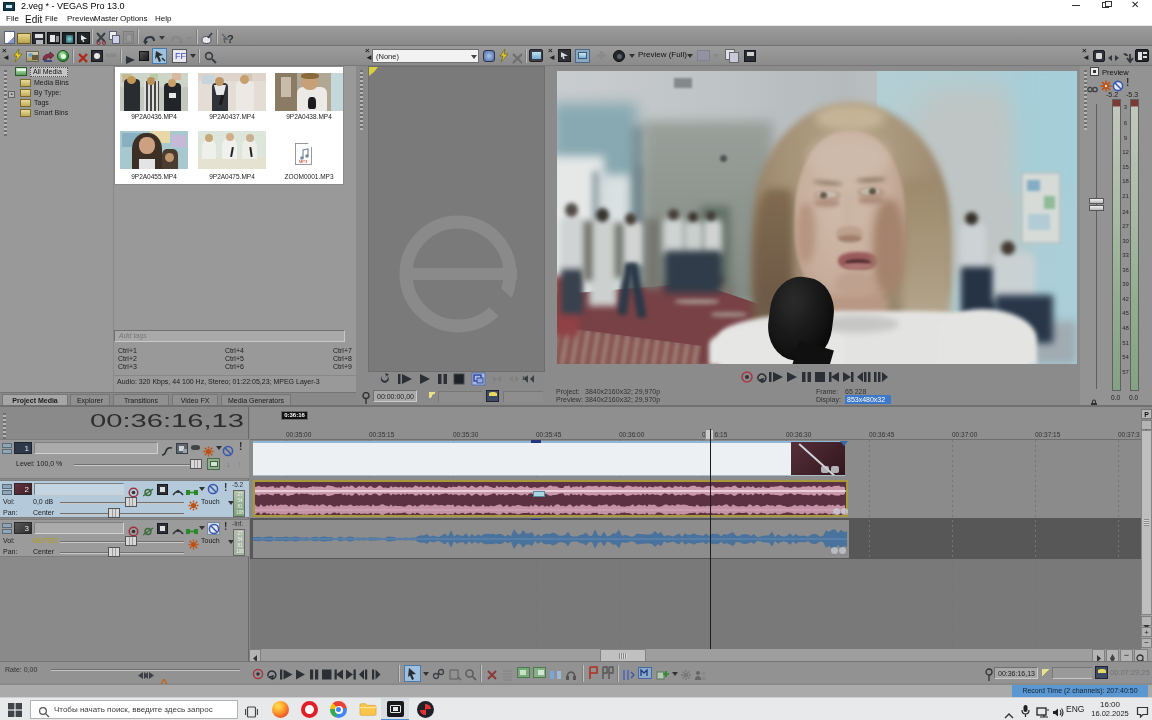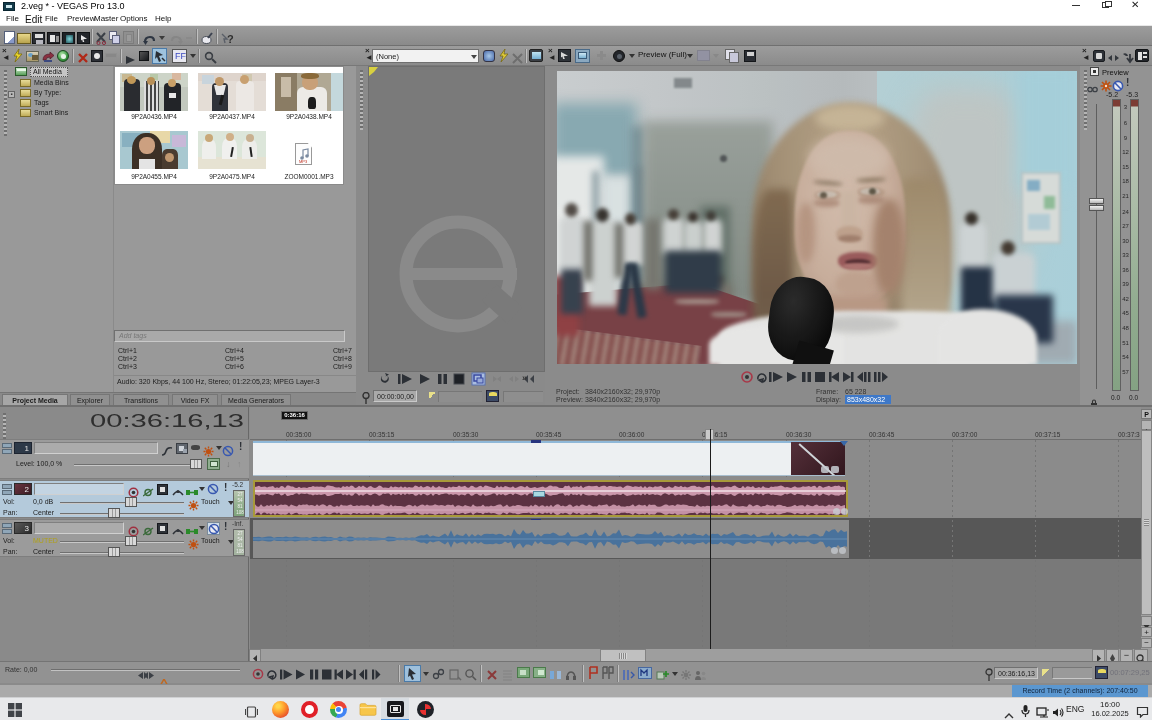--- a/index.html
+++ b/index.html
@@ -901,20 +901,27 @@
   </div>
 <div class="ab" style="left:0;top:697px;width:1152px;height:23px;background:#e8e9eb;border-top:1px solid #cfd0d2">
     <div class="ab" style="left:8px;top:5px"><svg width="14" height="14">
         <g fill="#41454a">
           <rect x="0" y="0" width="6.4" height="6.4"></rect>
           <rect x="7.6" y="0" width="6.4" height="6.4"></rect>
           <rect x="0" y="7.6" width="6.4" height="6.4"></rect>
           <rect x="7.6" y="7.6" width="6.4" height="6.4"></rect>
         </g>
       </svg></div>
+    <div class="ab" style="left:30px;top:2px;width:208px;height:19px;background:#ffffff;border:1px solid #b0b2b5">
+      <div class="ab" style="left:7px;top:3px"><svg width="12" height="12">
+          <circle cx="5" cy="5" r="3.4" fill="none" stroke="#555" stroke-width="1.2"></circle>
+          <path d="M7.6,7.6 L11,11" stroke="#555" stroke-width="1.3"></path>
+        </svg></div>
+      <div class="ab" style="left:23px;top:4px;font-size:8px;color:#3c3c3c;white-space:nowrap">Чтобы начать поиск, введите здесь запрос</div>
+    </div>
     <div class="ab" style="left:245px;top:6px"><svg width="13" height="12">
         <rect x="2.5" y="1" width="8" height="10" rx="1" fill="none" stroke="#444" stroke-width="1.2"></rect>
         <path d="M0.5,3 L0.5,9 M12.5,3 L12.5,9" stroke="#444" stroke-width="1.1"></path>
       </svg></div>
     <div class="ab" style="left:272px;top:3px;width:17px;height:17px;border-radius:50%;background:radial-gradient(circle at 35% 30%,#ffd54a 10%,#ff9e2c 40%,#e8542c 75%,#b5244c)"></div>
     <div class="ab" style="left:301px;top:3px;width:17px;height:17px;border-radius:50%;border:4px solid #e02028;background:#fff"></div>
     <div class="ab" style="left:330px;top:3px;width:17px;height:17px;border-radius:50%;background:conic-gradient(from -40deg,#ea4335 0 33%,#4285f4 33% 66%,#34a853 66% 88%,#fbbc05 88%);position:relative">
       <div class="ab" style="left:4.5px;top:4.5px;width:8px;height:8px;border-radius:50%;background:#fff">
         <div class="ab" style="left:1.5px;top:1.5px;width:5px;height:5px;border-radius:50%;background:#4285f4"></div>
       </div>

